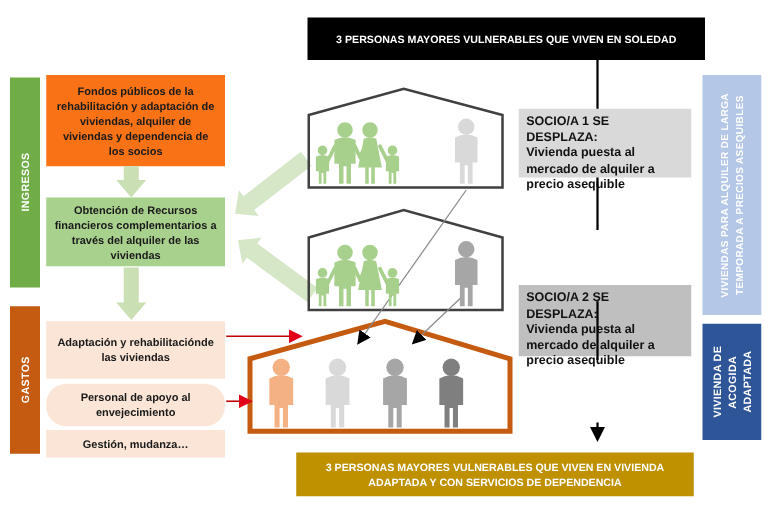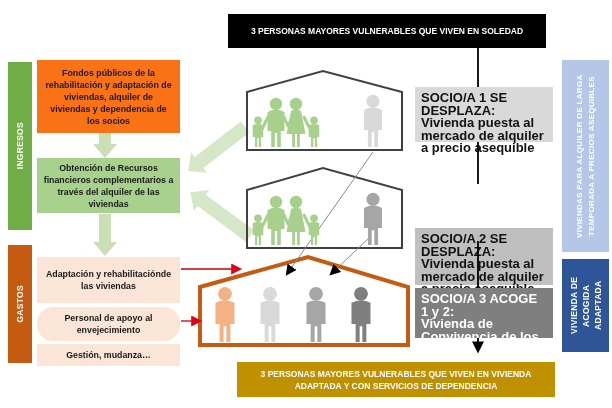--- a/index.html
+++ b/index.html
@@ -5,21 +5,21 @@
   html,body{margin:0;padding:0;background:#fff;}
   #stage{
     position:relative;width:612px;height:408px;background:#ffffff;
     font-family:"Liberation Sans",sans-serif;font-weight:bold;overflow:hidden;
   }
   .abs{position:absolute;box-sizing:border-box;}
   .banner{
     color:#fff;font-size:8.5px;line-height:12px;text-align:center;
     display:flex;align-items:center;justify-content:center;padding:2px 8px;
   }
-  #top-banner{left:228px;top:14px;width:318px;height:34px;background:#000000;}
+  #top-banner{left:246px;top:14px;width:318px;height:34px;background:#000000;}
   #bottom-banner{left:237px;top:362px;width:318px;height:35px;background:#bf9000;}
   .vbar{
     display:flex;align-items:center;justify-content:center;
     color:#fff;font-size:8.5px;line-height:12px;text-align:center;
   }
   .vbar .vtext{
     writing-mode:vertical-rl;transform:rotate(180deg);
     letter-spacing:.3px;max-height:100%;
   }
   #ingresos-bar{left:8px;top:62px;width:24px;height:168px;background:#70ad47;}
@@ -27,21 +27,21 @@
   .lbox{
     left:37px;width:143px;display:flex;align-items:center;justify-content:center;
     text-align:center;color:#1a1a1a;font-size:8.8px;line-height:12px;padding:2px 6px;
   }
   #income-box-1{top:60px;height:73px;background:#f97316;}
   #income-box-2{top:158px;height:55px;background:#a9d18e;}
   #expense-box-1{top:257px;height:46px;background:#fbe5d6;}
   #expense-box-2{top:307px;height:34px;background:#fbe5d6;border-radius:16px;}
   #expense-box-3{top:344px;height:22px;background:#fbe5d6;}
   .socio{
-    left:415px;width:138px;color:#111;font-size:13px;line-height:12.5px;
+    left:415px;width:138px;color:#111;font-size:10px;line-height:12.5px;
     padding:5px 6px;text-align:left;
   }
   #socio-box-1{top:87px;height:55px;background:#d9d9d9;}
   #socio-box-2{top:184px;height:57px;background:#bfbfbf;margin-top:44px;}
   #socio-box-3{top:288px;height:50px;background:#7f7f7f;color:#ffffff;}
   #sidebar-rent{left:562px;top:60px;width:47px;height:192px;background:#b4c7e7;font-size:8px;}
   #sidebar-host{left:562px;top:259px;width:47px;height:93px;background:#2e5597;font-size:8.5px;}
   #diagram-layer{left:0;top:0;width:612px;height:408px;pointer-events:none;}
 </style>
 </head>
@@ -77,24 +77,20 @@
     <span>Gestión, mudanza…</span>
   </div>
 
   <div class="abs socio" id="socio-box-1">
     <div>SOCIO/A 1 SE DESPLAZA:</div>
     <div>Vivienda puesta al mercado de alquiler a precio asequible</div>
   </div>
   <div class="abs socio" id="socio-box-2">
     <div>SOCIO/A 2 SE DESPLAZA:</div>
     <div>Vivienda puesta al mercado de alquiler a precio asequible</div>
-  </div>
-  <div class="abs socio" id="socio-box-3">
-    <div>SOCIO/A 3 ACOGE 1 y 2:</div>
-    <div>Vivienda de Convivencia de los socios adaptada al envejecimiento</div>
   </div>
 
   <div class="abs vbar" id="sidebar-rent">
     <span class="vtext">VIVIENDAS PARA ALQUILER DE LARGA TEMPORADA A PRECIOS ASEQUIBLES</span>
   </div>
   <div class="abs vbar" id="sidebar-host">
     <span class="vtext">VIVIENDA DE ACOGIDA ADAPTADA</span>
   </div>
 
   <div class="abs banner" id="bottom-banner">

